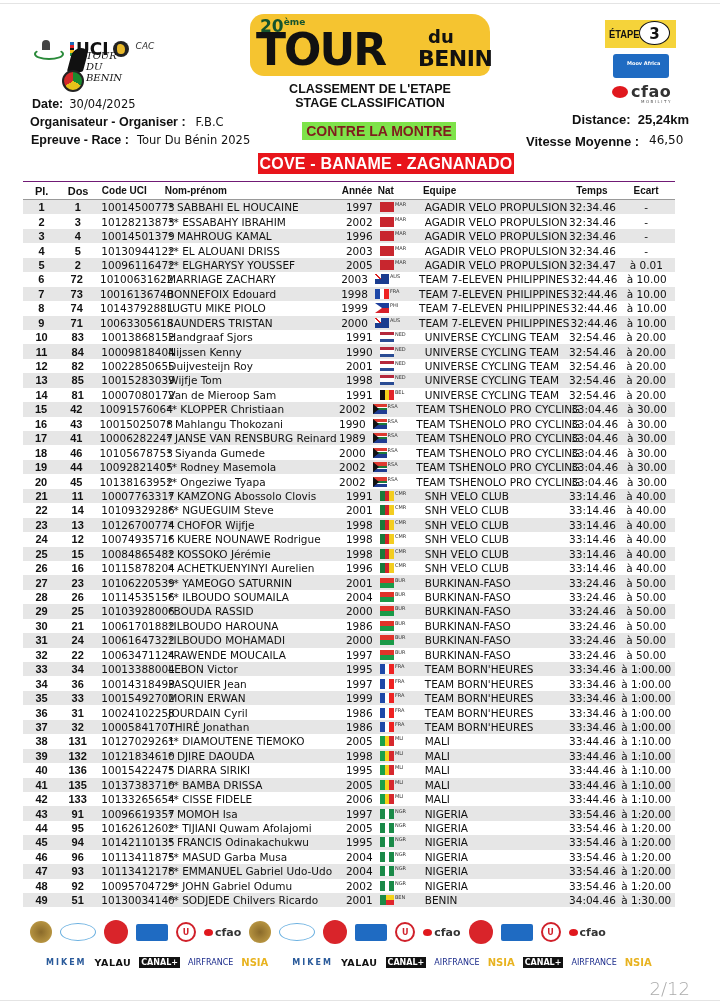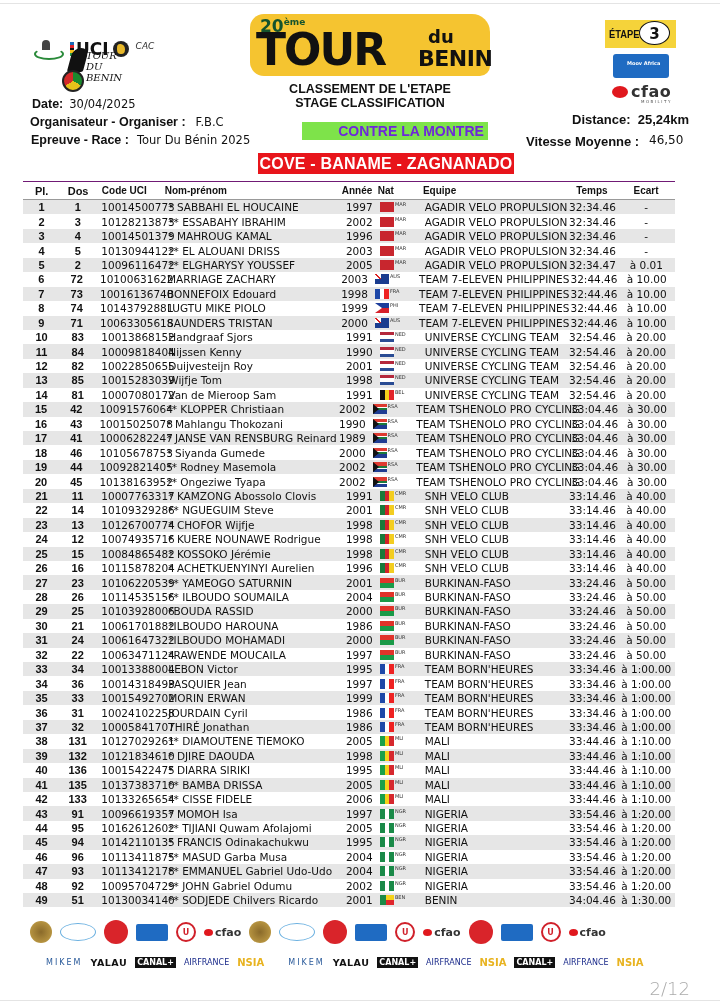--- a/index.html
+++ b/index.html
@@ -28,21 +28,21 @@
   .meta span.v{font-family:"DejaVu Sans",sans-serif;font-size:11.5px;margin-left:6px;}
   
   .title-logo{left:250px;top:14px;width:240px;height:62px;}
   .title-bg{position:absolute;left:0;top:0;width:240px;height:62px;background:#f5c430;border-radius:14px 18px 10px 14px;}
   .title-20{position:absolute;left:10px;top:2px;font-weight:bold;font-size:17px;color:#14532d;font-family:"DejaVu Sans",sans-serif;}
   .title-20 sup{font-size:9px;vertical-align:top;position:relative;top:1px;}
   .title-tour{position:absolute;left:6px;top:12px;font-weight:900;font-size:44px;line-height:48px;letter-spacing:-2px;color:#111;font-family:"DejaVu Sans",sans-serif;}
   .title-du{position:absolute;left:178px;top:14px;font-weight:bold;font-size:18px;line-height:18px;color:#111;}
   .title-benin{position:absolute;left:168px;top:34px;font-weight:bold;font-size:22px;line-height:22px;color:#111;letter-spacing:-0.5px;}
   .subtitle{left:250px;width:240px;text-align:center;font-family:"Liberation Sans",sans-serif;font-weight:bold;font-size:12.5px;line-height:14px;}
-  .badge-green{left:302px;top:122px;width:154px;height:18px;background:#7ee34a;font-family:"Liberation Sans",sans-serif;font-weight:bold;font-size:14px;line-height:18px;text-align:center;color:#6d28d9;padding-left:32px;}
+  .badge-green{left:302px;top:122px;width:154px;height:18px;background:#7ee34a;font-family:"Liberation Sans",sans-serif;font-weight:bold;font-size:14px;line-height:18px;text-align:center;color:#7f1d1d;}
   .badge-red{left:258px;top:153px;width:256px;height:21px;background:#e8151b;color:#fff;font-family:"Liberation Sans",sans-serif;font-weight:bold;font-size:16px;line-height:21px;text-align:center;letter-spacing:0.2px;}
   
   .etape{left:605px;top:20px;width:71px;height:28px;background:#f5d33a;display:flex;align-items:center;padding-left:4px;box-sizing:border-box;}
   .etape-label{font-family:"Liberation Sans",sans-serif;font-weight:bold;font-size:11px;transform:scaleX(0.85);transform-origin:left;}
   .etape-num{position:absolute;right:6px;top:1px;width:31px;height:24px;border-radius:50%;background:#fff;border:1.5px solid #111;font-weight:bold;font-size:15px;line-height:24px;text-align:center;box-sizing:border-box;}
   .moov{left:613px;top:54px;width:56px;height:24px;background:#1f6bc2;border-radius:3px;color:#fff;font-size:5px;line-height:6px;padding:6px 0 0 14px;box-sizing:border-box;font-weight:bold;}
   .cfao{left:612px;top:82px;display:flex;align-items:center;gap:3px;}
   .cfao-dot{width:16px;height:12px;border-radius:50%;background:#e0181e;}
   .cfao-text{font-family:"DejaVu Sans",sans-serif;font-weight:bold;font-size:16px;color:#333;letter-spacing:0.5px;}
   .cfao-sub{left:641px;top:99px;font-size:4px;letter-spacing:1.5px;color:#555;}
@@ -85,21 +85,21 @@
   .sp-row1{display:flex;align-items:center;height:30px;gap:0;}
   .sp-row2{display:flex;align-items:center;height:22px;margin-top:4px;}
   .sp{display:inline-flex;align-items:center;justify-content:center;margin-right:8px;font-weight:bold;}
   .sp-castel{width:22px;height:22px;border-radius:50%;background:radial-gradient(#8a6a2a,#c9a54a);}
   .sp-agence{width:34px;height:16px;border-radius:50%;border:1.5px solid #6ab0e0;}
   .sp-world{width:24px;height:24px;border-radius:50%;background:#d9242a;}
   .sp-moovs{width:32px;height:17px;background:#1f6bc2;border-radius:2px;}
   .sp-u{width:16px;height:16px;border-radius:50%;border:2px solid #d0202a;font-size:8px;color:#d0202a;}
   .sp-cfao{font-size:11px;color:#333;}
   .sp-cfao:before{content:"";display:inline-block;width:9px;height:7px;border-radius:50%;background:#e0181e;margin-right:2px;}
-  .sp-mikem{font-size:8px;color:#2a5a9a;letter-spacing:2px;font-weight:normal;padding-left:16px;}
+  .sp-mikem{font-size:8px;color:#2a5a9a;letter-spacing:2px;font-weight:bold;padding-left:16px;}
   .sp-yalau{font-size:9.5px;color:#111;letter-spacing:0.5px;}
   .sp-canal{font-size:8px;background:#111;color:#fff;padding:1px 2px;}
   .sp-air{font-size:8px;color:#1a2a8a;font-weight:normal;}
   .sp-nsia{font-size:10px;color:#e8b320;}
   .pager{right:30px;top:978px;font-size:18px;color:#aaa;font-family:"DejaVu Sans",sans-serif;font-weight:300;}
   .botline{position:absolute;left:0;top:1000px;width:720px;height:1px;background:#e4e4e4;}
 </style>
 </head>
 <body>
 

